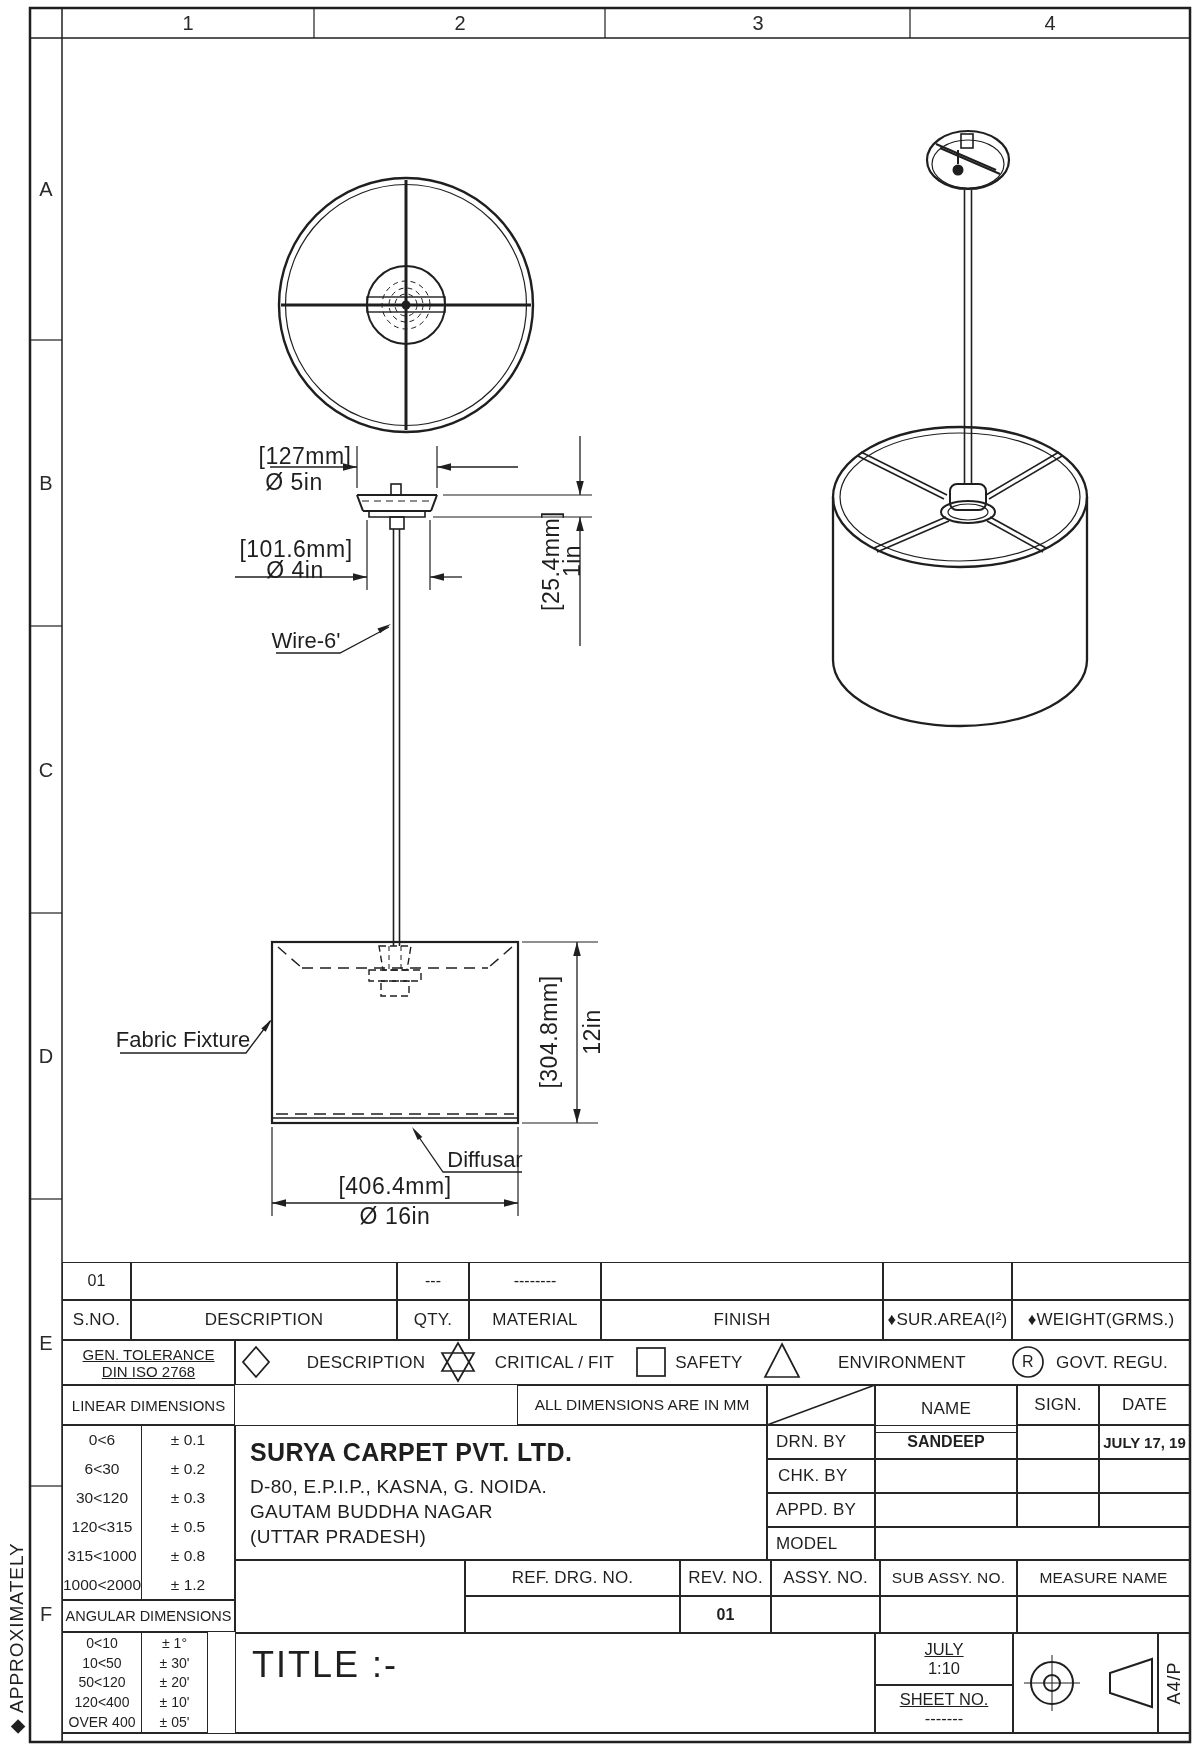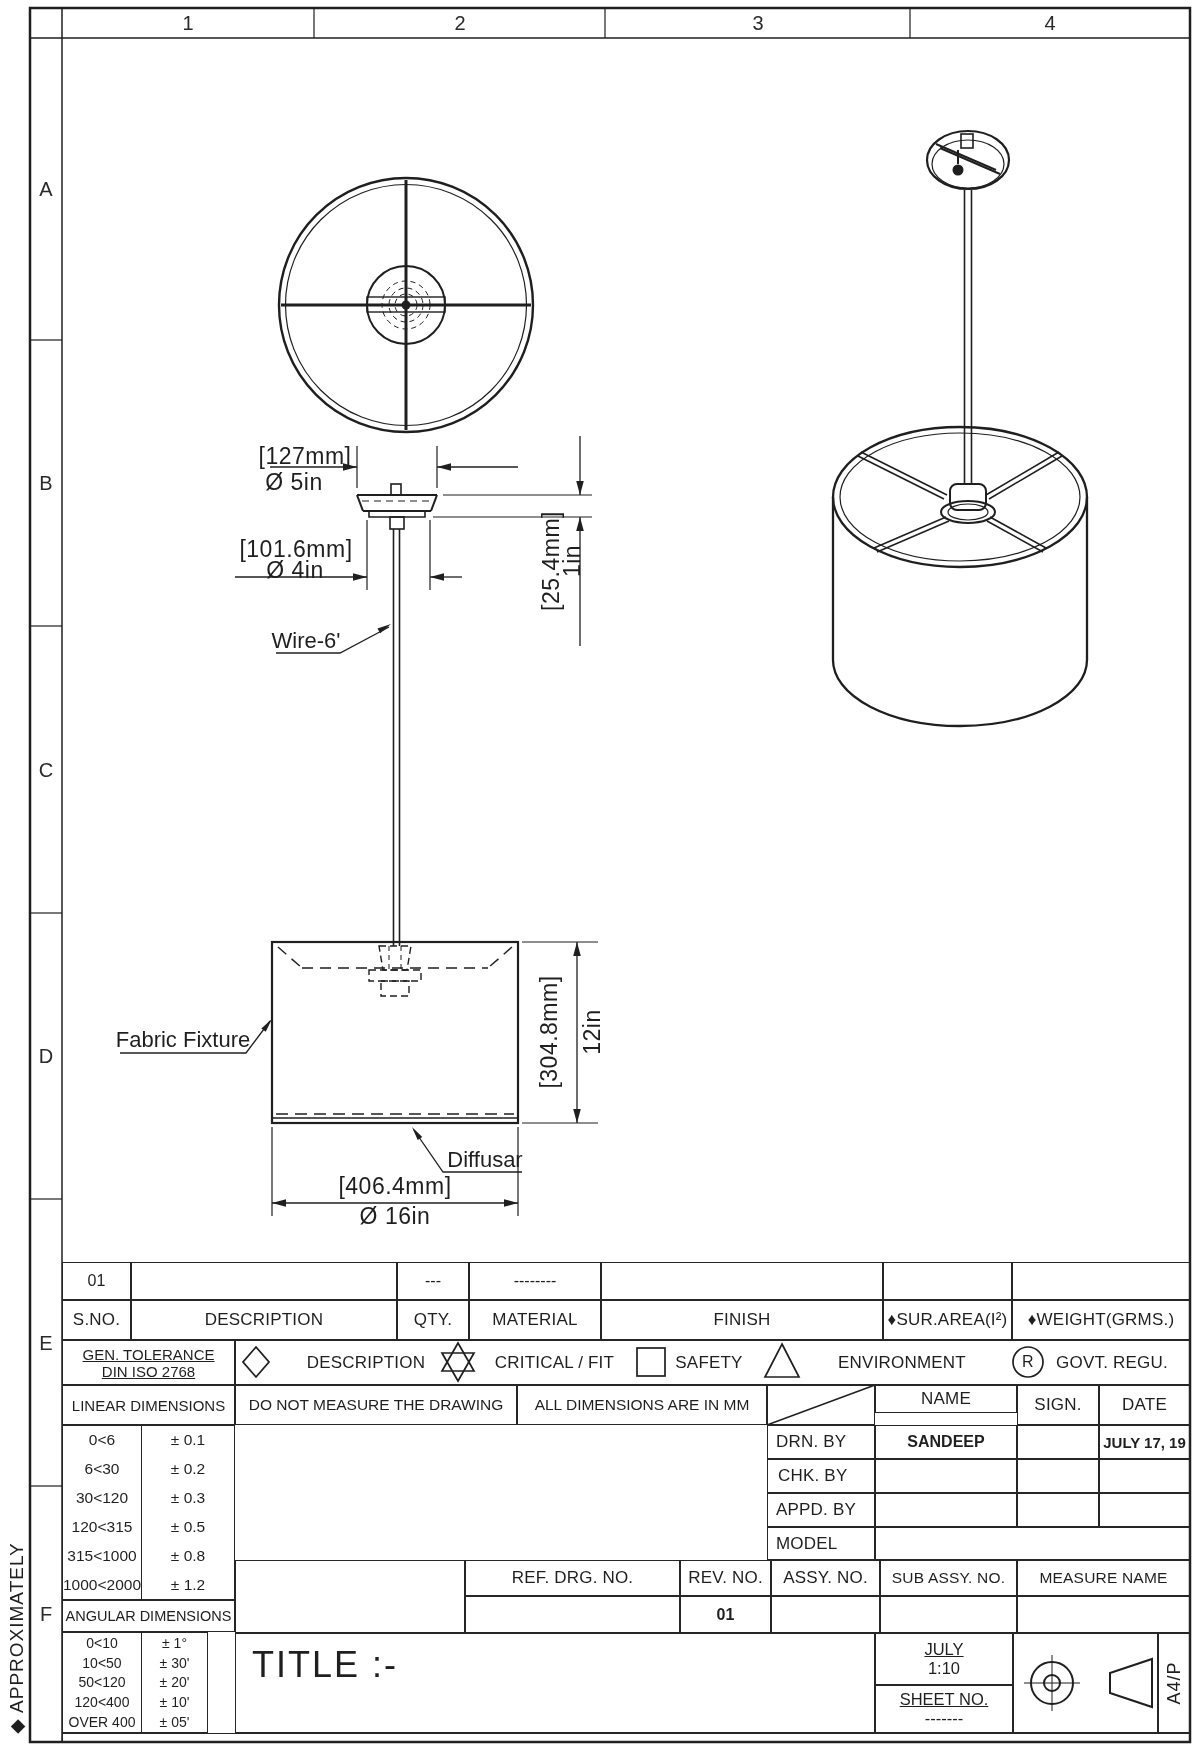--- a/index.html
+++ b/index.html
@@ -239,24 +239,23 @@
   </div>
   <div class="c" style="left:235px;top:1340px;width:955px;height:45px;"></div>
   <div class="t hdr" style="left:301px;top:1340px;width:130px;height:45px;">DESCRIPTION</div>
   <div class="t hdr" style="left:487px;top:1340px;width:135px;height:45px;">CRITICAL / FIT</div>
   <div class="t hdr" style="left:674px;top:1340px;width:70px;height:45px;">SAFETY</div>
   <div class="t hdr" style="left:827px;top:1340px;width:150px;height:45px;">ENVIRONMENT</div>
   <div class="t hdr" style="left:1019px;top:1352px;width:18px;height:20px;font-size:16px;">R</div>
   <div class="t hdr" style="left:1047px;top:1340px;width:130px;height:45px;">GOVT. REGU.</div>
 
   <div class="c sm" style="left:62px;top:1385px;width:173px;height:40px;">LINEAR DIMENSIONS</div>
-  <div class="c sm2" style="left:235px;top:1385px;width:282px;height:40px;">DO NOT MEASURE THE DRAWING</div>
   <div class="c sm2" style="left:517px;top:1385px;width:250px;height:40px;">ALL DIMENSIONS ARE IN MM</div>
   <div class="c" style="left:767px;top:1385px;width:108px;height:40px;"></div>
-  <div class="c hdr" style="left:875px;top:1385px;width:142px;height:28px;">NAME</div>
+  <div class="c hdr" style="left:875px;top:1385px;width:142px;height:48px;">NAME</div>
   <div class="c hdr" style="left:1017px;top:1385px;width:82px;height:40px;">SIGN.</div>
   <div class="c hdr" style="left:1099px;top:1385px;width:91px;height:40px;">DATE</div>
 
   <div class="c tolbox sm2" style="left:62px;top:1425px;width:173px;height:175px;">
     <div class="tolrow">
       <span class="rng">0&lt;6</span>
       <span class="tv">± 0.1</span>
     </div>
     <div class="tolrow">
       <span class="rng">6&lt;30</span>
@@ -297,20 +296,26 @@
     <div class="tolrow">
       <span class="rng">120&lt;400</span>
       <span class="tv">± 10'</span>
     </div>
     <div class="tolrow">
       <span class="rng">OVER 400</span>
       <span class="tv">± 05'</span>
     </div>
   </div>
 
+  <div class="c company" style="left:235px;top:1425px;width:532px;height:135px;">
+    <span class="nm">SURYA CARPET PVT. LTD.</span>
+    <span class="ad">D-80, E.P.I.P., KASNA, G. NOIDA.</span>
+    <span class="ad">GAUTAM BUDDHA NAGAR</span>
+    <span class="ad">(UTTAR PRADESH)</span>
+  </div>
   <div class="c" style="left:235px;top:1560px;width:230px;height:73px;"></div>
 
   <div class="c hdr" style="left:767px;top:1425px;width:108px;height:34px;justify-content:flex-start;padding-left:8px;">DRN. BY</div>
   <div class="c b" style="left:875px;top:1425px;width:142px;height:34px;">SANDEEP</div>
   <div class="c" style="left:1017px;top:1425px;width:82px;height:34px;"></div>
   <div class="c b" style="left:1099px;top:1425px;width:91px;height:34px;font-size:15px;">JULY 17, 19</div>
 
   <div class="c hdr" style="left:767px;top:1459px;width:108px;height:34px;justify-content:flex-start;padding-left:10px;">CHK. BY</div>
   <div class="c" style="left:875px;top:1459px;width:142px;height:34px;"></div>
   <div class="c" style="left:1017px;top:1459px;width:82px;height:34px;"></div>

